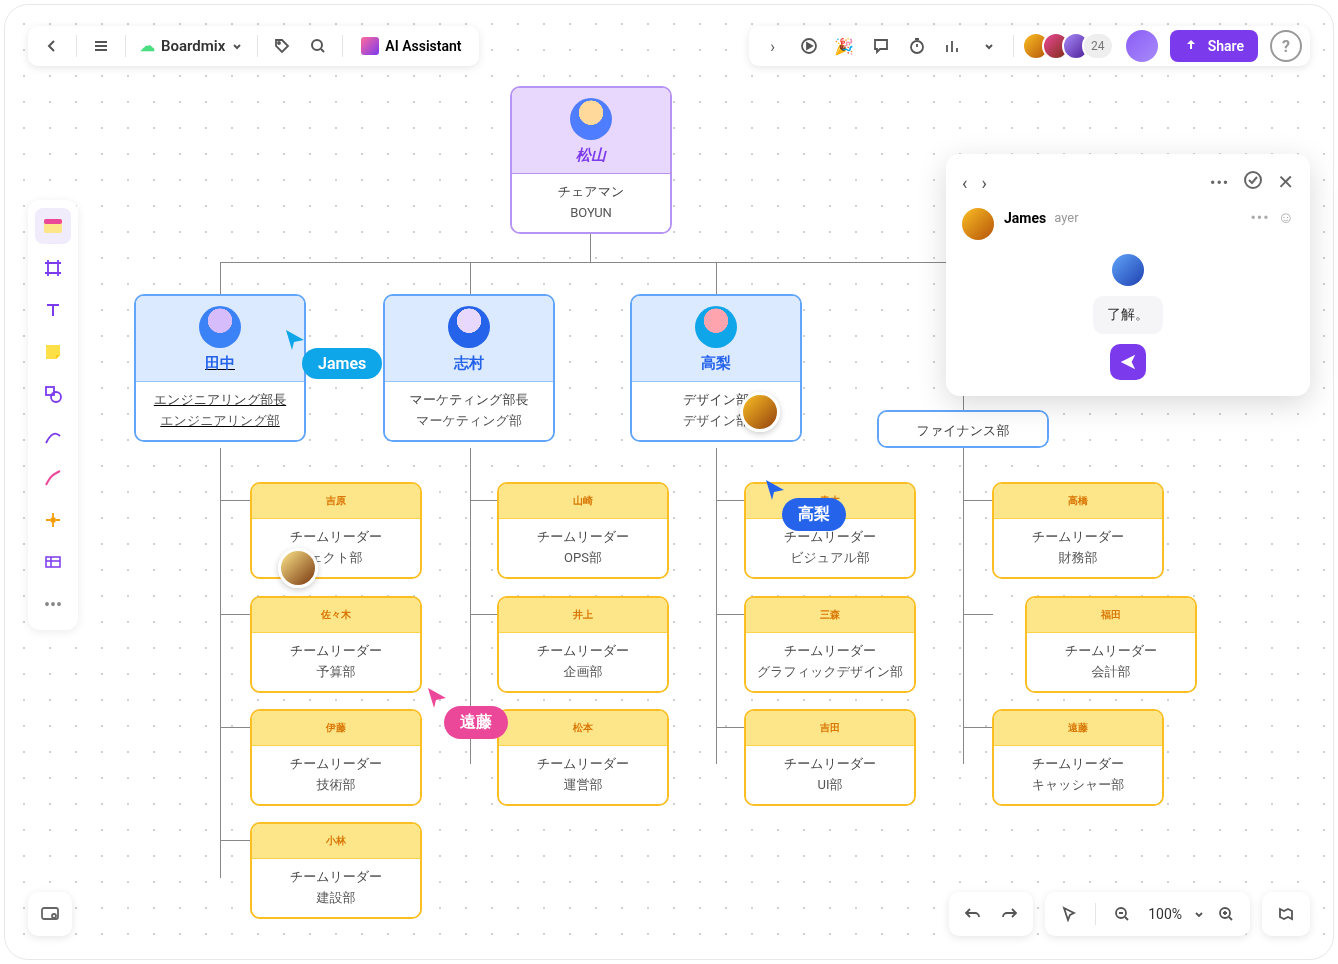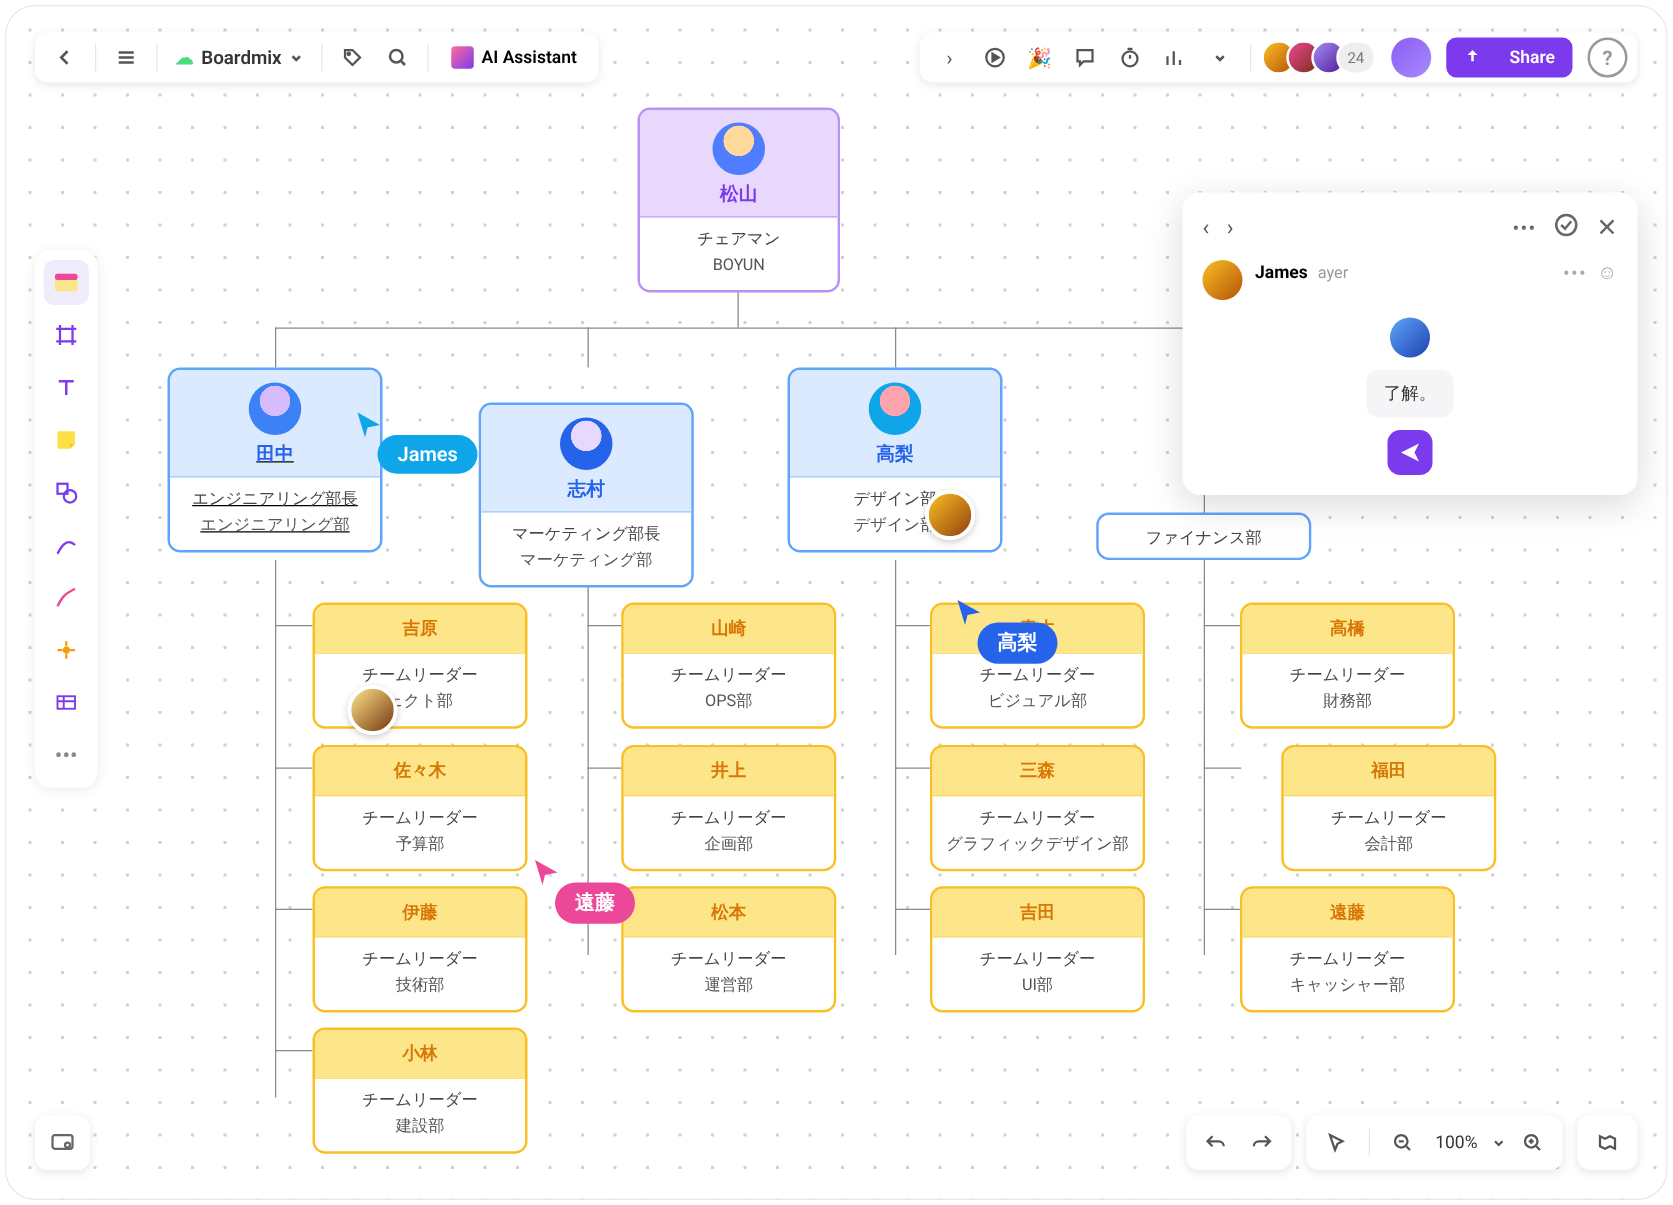--- a/index.html
+++ b/index.html
@@ -13,21 +13,21 @@
 .tb-btn { width:32px; height:32px; display:flex; align-items:center; justify-content:center; border-radius:6px; cursor:pointer; color:#555; }
 .tb-divider { width:1px; height:22px; background:#e5e5e5; margin:0 4px; }
 .app-name { font-weight:600; font-size:15px; color:#333; padding:0 6px; display:flex; align-items:center; gap:6px; cursor:pointer; }
 .app-name .cloud { color:#4ade80; }
 .ai-btn { display:flex; align-items:center; gap:6px; padding:0 10px; height:32px; font-weight:600; font-size:14px; cursor:pointer; }
 .ai-logo { width:18px; height:18px; background:linear-gradient(135deg,#ff6b9d,#7c3aed); border-radius:3px; }
 .avatars { display:flex; align-items:center; }
 .avatar-sm { width:28px; height:28px; border-radius:50%; border:2px solid #fff; margin-left:-8px; }
 .avatar-sm:first-child { margin-left:0; }
 .av-count { width:32px; height:28px; border-radius:14px; background:#eee; color:#777; font-size:12px; display:flex; align-items:center; justify-content:center; margin-left:-8px; border:2px solid #fff; }
-.share-btn { background:#7c3aed; color:#fff; height:32px; padding:0 14px; border-radius:8px; font-weight:600; font-size:14px; display:flex; align-items:center; gap:23px; cursor:pointer; margin-left:8px; }
+.share-btn { background:#7c3aed; color:#fff; height:32px; padding:0 14px; border-radius:8px; font-weight:600; font-size:14px; display:flex; align-items:center; gap:10px; cursor:pointer; margin-left:8px; }
 .help-btn { width:32px; height:32px; border:2px solid #999; border-radius:50%; color:#999; font-weight:bold; display:flex; align-items:center; justify-content:center; margin-left:8px; cursor:pointer; }
 .avatar-solo { width:32px; height:32px; border-radius:50%; background:linear-gradient(135deg,#8b5cf6,#a78bfa); margin-left:8px; }
 
 
 .tool-rail { position:absolute; left:28px; top:200px; width:50px; background:#fff; border-radius:12px; box-shadow:0 2px 10px rgba(0,0,0,.08); padding:8px 0; display:flex; flex-direction:column; align-items:center; gap:6px; }
 .tool-item { width:36px; height:36px; display:flex; align-items:center; justify-content:center; border-radius:8px; cursor:pointer; color:#666; }
 .tool-item.active { background:#f1ecfc; }
 
 
 .bottom-left { position:absolute; left:28px; bottom:28px; width:44px; height:44px; background:#fff; border-radius:10px; box-shadow:0 2px 8px rgba(0,0,0,.1); display:flex; align-items:center; justify-content:center; cursor:pointer; color:#666; }
@@ -38,29 +38,29 @@
 
 
 .chart { position:absolute; left:0; top:0; right:0; bottom:0; }
 .card { position:absolute; background:#fff; border-radius:10px; overflow:hidden; text-align:center; }
 .card .hdr { padding:10px 8px 8px; font-weight:600; }
 .card .body { border-top:1px solid; padding:8px 6px; font-size:13px; color:#555; line-height:1.6; background:#fff; }
 .card .body div:first-child { color:#444; }
 .card .av { width:42px; height:42px; border-radius:50%; margin:0 auto 6px; }
 
 .c-top { border:2px solid #b794f4; }
-.c-top .hdr { background:#e9d8fd; color:#7c3aed; font-size:15px; }
+.c-top .hdr { background:#e9d8fd; color:#7c3aed; font-size:15px;font-style:italic; }
 .c-top .body { border-color:#b794f4; }
 
 .c-blue { border:2px solid #60a5fa; }
 .c-blue .hdr { background:#dbeafe; color:#2563eb; font-size:15px; }
 .c-blue .body { border-color:#93c5fd; }
 
 .c-org { border:2px solid #fbbf24; }
-.c-org .hdr { background:#fde68a; color:#d97706; font-size:14px; padding:10px 8px; }
+.c-org .hdr { background:#fde68a; color:#d97706; font-size:10px; padding:10px 8px; }
 .c-org .body { border-color:#fcd34d; font-size:13px; }
 
 .connector { position:absolute; background:#888; }
 
 
 .cursor { position:absolute; z-index:5; }
 .cursor-badge { padding:6px 16px; border-radius:20px; color:#fff; font-weight:600; font-size:16px; white-space:nowrap; }
 .cursor svg { display:block; }
 
 
@@ -125,21 +125,21 @@
       </div>
   </div>
 
   <div class="card c-blue" style="left:134px;top:294px;width:172px;text-decoration:underline;">
     <div class="hdr"><div class="av" style="background:radial-gradient(circle at 50% 35%,#d6bcfa 35%,#3b82f6 36%);"></div><span>田中</span></div>
     <div class="body">
         <div>エンジニアリング部長</div>
         <div>エンジニアリング部</div>
       </div>
   </div>
-  <div class="card c-blue" style="left:383px;top:294px;width:172px;margin-top:28px;">
+  <div class="card c-blue" style="left:383px;top:294px;width:172px;">
     <div class="hdr"><div class="av" style="background:radial-gradient(circle at 50% 35%,#e9d8fd 35%,#2563eb 36%);"></div><span>志村</span></div>
     <div class="body">
         <div>マーケティング部長</div>
         <div>マーケティング部</div>
       </div>
   </div>
   <div class="card c-blue" style="left:630px;top:294px;width:172px;">
     <div class="hdr"><div class="av" style="background:radial-gradient(circle at 50% 35%,#fda4af 35%,#0ea5e9 36%);"></div><span>高梨</span></div>
     <div class="body">
         <div>デザイン部</div>

